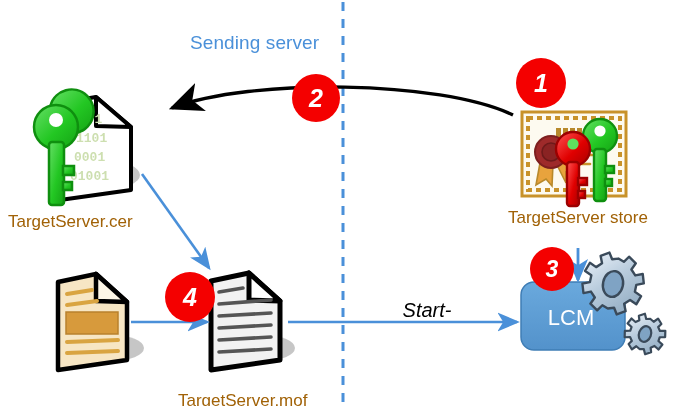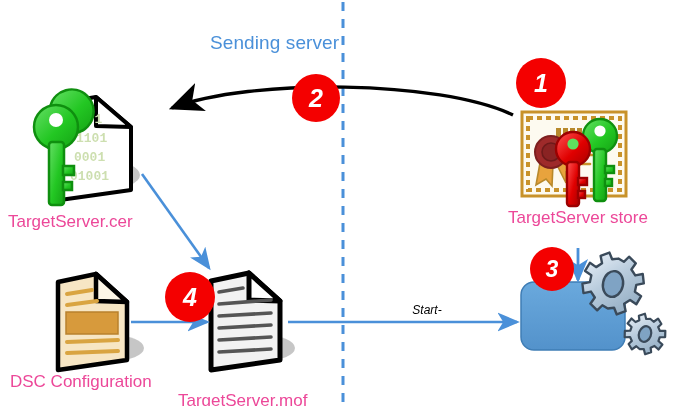--- a/index.html
+++ b/index.html
@@ -4,31 +4,31 @@
 <style>
   html,body{margin:0;padding:0;background:#ffffff;}
   body{width:690px;height:406px;position:relative;overflow:hidden;
        font-family:"Liberation Sans",sans-serif;}
   #stage{position:absolute;left:0;top:0;width:690px;height:406px;}
   svg#art{position:absolute;left:0;top:0;width:690px;height:406px;}
 
   .lbl{position:absolute;white-space:nowrap;}
 
   .hdr{font-size:19px;color:#4a90d9;letter-spacing:.1px;}
-  #hdr-sending{left:190px;top:32px;margin-left:20px;}
+  #hdr-sending{left:190px;top:32px;}
   #hdr-target{left:363px;top:32px;}
 
-  .objlabel{font-size:17px;color:#ec4899;}
+  .objlabel{font-size:17px;color:#a16207;}
   #lbl-cer{left:8px;top:212px;}
   #lbl-certstore{left:508px;top:208px;}
   #lbl-dsc{left:10px;top:372px;}
   #lbl-mof{left:178px;top:391px;}
 
   #lbl-cmd{position:absolute;left:352px;top:299px;width:150px;
-           font-size:12px;font-style:italic;color:#000;text-align:center;
+           font-size:20px;font-style:italic;color:#000;text-align:center;
            line-height:22px;}
 
   #lcm-text{position:absolute;left:521px;top:305px;width:100px;
             text-align:center;font-size:22px;color:#ffffff;}
 
   .badge{position:absolute;border-radius:50%;background:#f40000;
          color:#fff;font-size:25px;font-style:italic;font-weight:bold;
          text-align:center;}
   #badge1{left:516px;top:58px;width:50px;height:50px;line-height:50px;}
   #badge2{left:292px;top:74px;width:48px;height:48px;line-height:48px;}
@@ -200,27 +200,27 @@
     </g>
 
     <g>
       <line x1="578" y1="248" x2="578" y2="280" stroke="#4a90d9" stroke-width="2.8" marker-end="url(#mBlue)"></line>
     </g>
   </svg>
 
   <div class="lbl hdr" id="hdr-sending">Sending server</div>
 
   <div class="lbl objlabel" id="lbl-cer">TargetServer.cer</div>
-  <div class="lbl objlabel" id="lbl-dsc">DSC Configuration</div>
   <div class="lbl objlabel" id="lbl-mof">TargetServer.mof</div>
   <div class="lbl objlabel" id="lbl-certstore">TargetServer store</div>
 
   <div id="lbl-cmd">
     <span>Start-</span><br>
   </div>
 
+  <div id="lcm-text">LCM</div>
 
   <div class="badge" id="badge1">1</div>
   <div class="badge" id="badge2">2</div>
   <div class="badge" id="badge3">3</div>
   <div class="badge" id="badge4">4</div>
 
 </div>
 
 </body></html>

